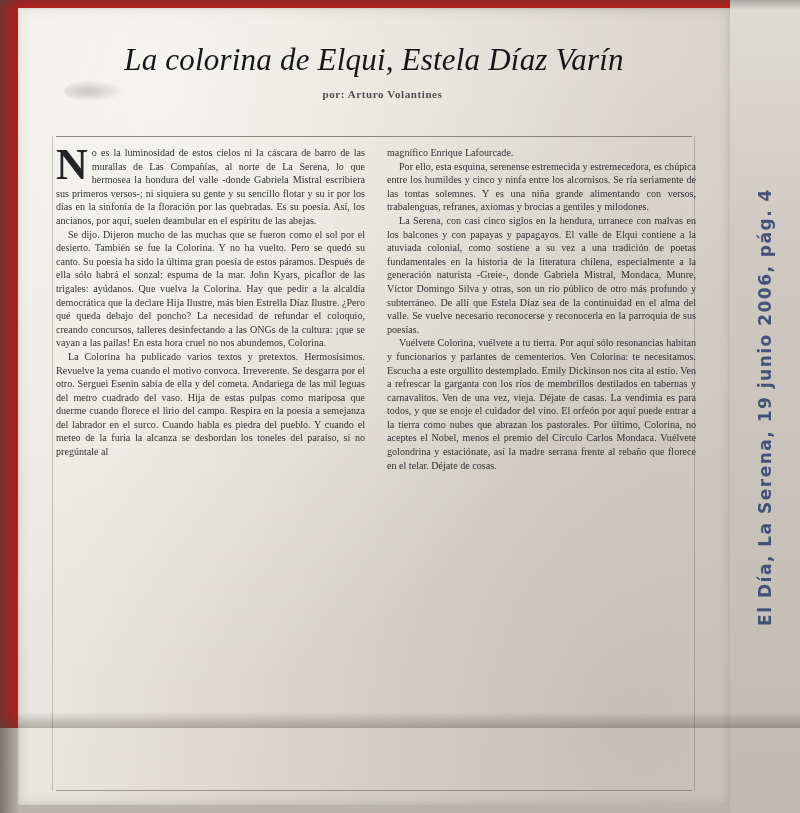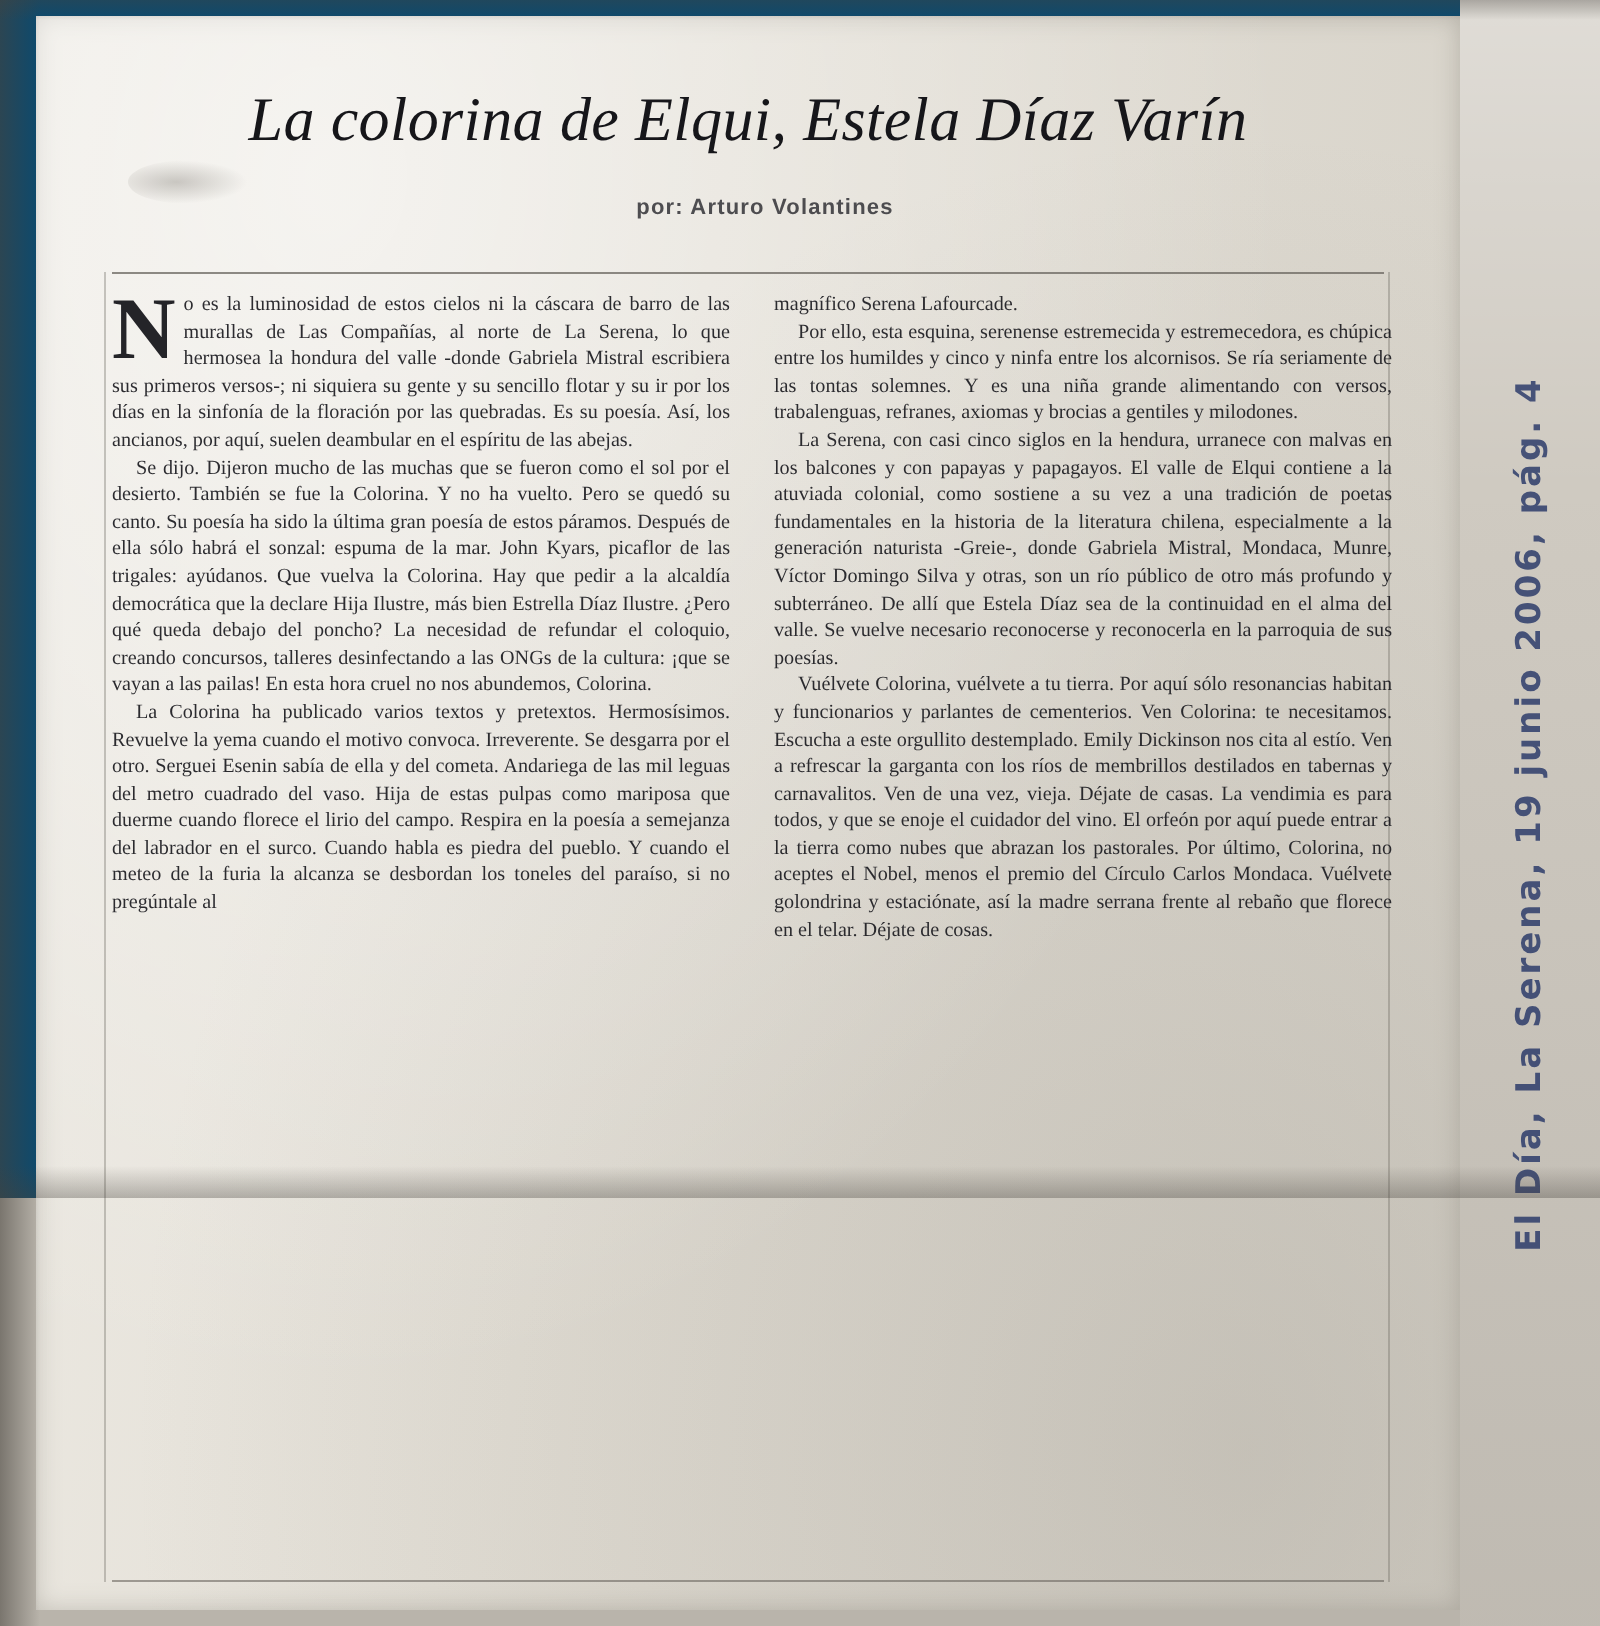--- a/index.html
+++ b/index.html
@@ -11,22 +11,22 @@
     width: 800px;
     height: 813px;
     overflow: hidden;
     font-family: "Liberation Serif", serif;
   }
 
   
   .scan {
     position: absolute;
     left: 0; top: 0;
-    width: 800px; height: 599px;
-    background: #0c4a6e;
+    width: 800px; height: 728px;
+    background: #b91c1c;
   }
 
   
   .paper {
     position: absolute;
     left: 18px; top: 8px;
     width: 712px; height: 797px;
     background: #e7e3da;
     box-shadow: 0 0 12px rgba(90,85,75,0.35) inset;
   }
@@ -73,22 +73,22 @@
   .doc-title {
     font-family: "Liberation Serif", serif;
     font-style: italic;
     font-size: 31px;
     color: #16161a;
     letter-spacing: 0.2px;
     margin: 0;
     font-weight: 400;
   }
   .byline {
-    margin-top: 20px;
-    font-family: Liberation Sans, sans-serif;
+    margin-top: 10px;
+    font-family: Liberation Serif, serif;
     font-size: 11px;
     letter-spacing: 0.6px;
     color: #2b2b30;
     font-weight: 600;
     opacity: 0.82;
     padding-left: 17px;
   }
 
   
   .smudge {
@@ -213,21 +213,21 @@
 
     <div class="columns">
 
       <div class="col">
         <p class="first"><span class="dropcap">N</span><span>o es la luminosidad de estos cielos ni la cáscara de barro de las murallas de Las Compañías, al norte de La Serena, lo que hermosea la hondura del valle -donde Gabriela Mistral escribiera sus primeros versos-; ni siquiera su gente y su sencillo flotar y su ir por los días en la sinfonía de la floración por las quebradas. Es su poesía. Así, los ancianos, por aquí, suelen deambular en el espíritu de las abejas.</span></p>
         <p>Se dijo. Dijeron mucho de las muchas que se fueron como el sol por el desierto. También se fue la Colorina. Y no ha vuelto. Pero se quedó su canto. Su poesía ha sido la última gran poesía de estos páramos. Después de ella sólo habrá el sonzal: espuma de la mar. John Kyars, picaflor de las trigales: ayúdanos. Que vuelva la Colorina. Hay que pedir a la alcaldía democrática que la declare Hija Ilustre, más bien Estrella Díaz Ilustre. ¿Pero qué queda debajo del poncho? La necesidad de refundar el coloquio, creando concursos, talleres desinfectando a las ONGs de la cultura: ¡que se vayan a las pailas! En esta hora cruel no nos abundemos, Colorina.</p>
         <p>La Colorina ha publicado varios textos y pretextos. Hermosísimos. Revuelve la yema cuando el motivo convoca. Irreverente. Se desgarra por el otro. Serguei Esenin sabía de ella y del cometa. Andariega de las mil leguas del metro cuadrado del vaso. Hija de estas pulpas como mariposa que duerme cuando florece el lirio del campo. Respira en la poesía a semejanza del labrador en el surco. Cuando habla es piedra del pueblo. Y cuando el meteo de la furia la alcanza se desbordan los toneles del paraíso, si no pregúntale al</p>
       </div>
 
       <div class="col">
-        <p class="first">magnífico Serena Lafourcade.</p>
+        <p class="first">magnífico Enrique Lafourcade.</p>
         <p>Por ello, esta esquina, serenense estremecida y estremecedora, es chúpica entre los humildes y cinco y ninfa entre los alcornisos. Se ría seriamente de las tontas solemnes. Y es una niña grande alimentando con versos, trabalenguas, refranes, axiomas y brocias a gentiles y milodones.</p>
         <p>La Serena, con casi cinco siglos en la hendura, urranece con malvas en los balcones y con papayas y papagayos. El valle de Elqui contiene a la atuviada colonial, como sostiene a su vez a una tradición de poetas fundamentales en la historia de la literatura chilena, especialmente a la generación naturista -Greie-, donde Gabriela Mistral, Mondaca, Munre, Víctor Domingo Silva y otras, son un río público de otro más profundo y subterráneo. De allí que Estela Díaz sea de la continuidad en el alma del valle. Se vuelve necesario reconocerse y reconocerla en la parroquia de sus poesías.</p>
         <p>Vuélvete Colorina, vuélvete a tu tierra. Por aquí sólo resonancias habitan y funcionarios y parlantes de cementerios. Ven Colorina: te necesitamos. Escucha a este orgullito destemplado. Emily Dickinson nos cita al estío. Ven a refrescar la garganta con los ríos de membrillos destilados en tabernas y carnavalitos. Ven de una vez, vieja. Déjate de casas. La vendimia es para todos, y que se enoje el cuidador del vino. El orfeón por aquí puede entrar a la tierra como nubes que abrazan los pastorales. Por último, Colorina, no aceptes el Nobel, menos el premio del Círculo Carlos Mondaca. Vuélvete golondrina y estaciónate, así la madre serrana frente al rebaño que florece en el telar. Déjate de cosas.</p>
       </div>
 
     </div>
 
     <div class="rule-bottom"></div>
   </div>
 

